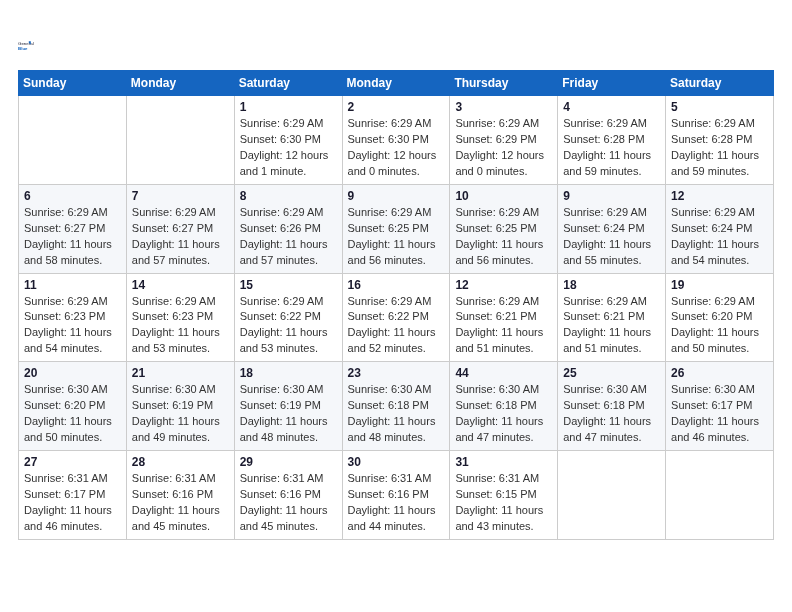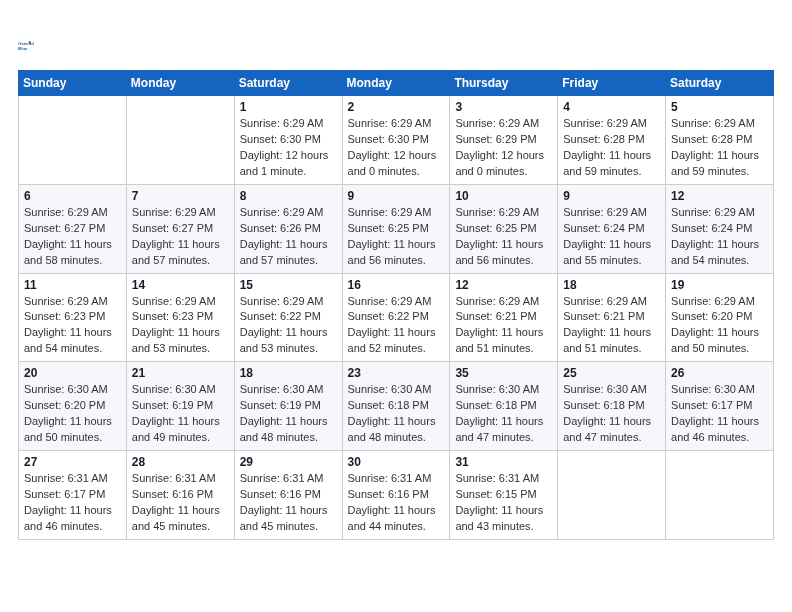--- a/index.html
+++ b/index.html
@@ -217,21 +217,21 @@
           </td>
           <td>
             <span class="day-num">18</span>
             <div class="day-info">Sunrise: 6:30 AM<br>Sunset: 6:19 PM<br>Daylight: 11 hours and 48 minutes.</div>
           </td>
           <td>
             <span class="day-num">23</span>
             <div class="day-info">Sunrise: 6:30 AM<br>Sunset: 6:18 PM<br>Daylight: 11 hours and 48 minutes.</div>
           </td>
           <td>
-            <span class="day-num">35</span>
+            <span class="day-num">44</span>
             <div class="day-info">Sunrise: 6:30 AM<br>Sunset: 6:18 PM<br>Daylight: 11 hours and 47 minutes.</div>
           </td>
           <td>
             <span class="day-num">25</span>
             <div class="day-info">Sunrise: 6:30 AM<br>Sunset: 6:18 PM<br>Daylight: 11 hours and 47 minutes.</div>
           </td>
           <td>
             <span class="day-num">26</span>
             <div class="day-info">Sunrise: 6:30 AM<br>Sunset: 6:17 PM<br>Daylight: 11 hours and 46 minutes.</div>
           </td>

